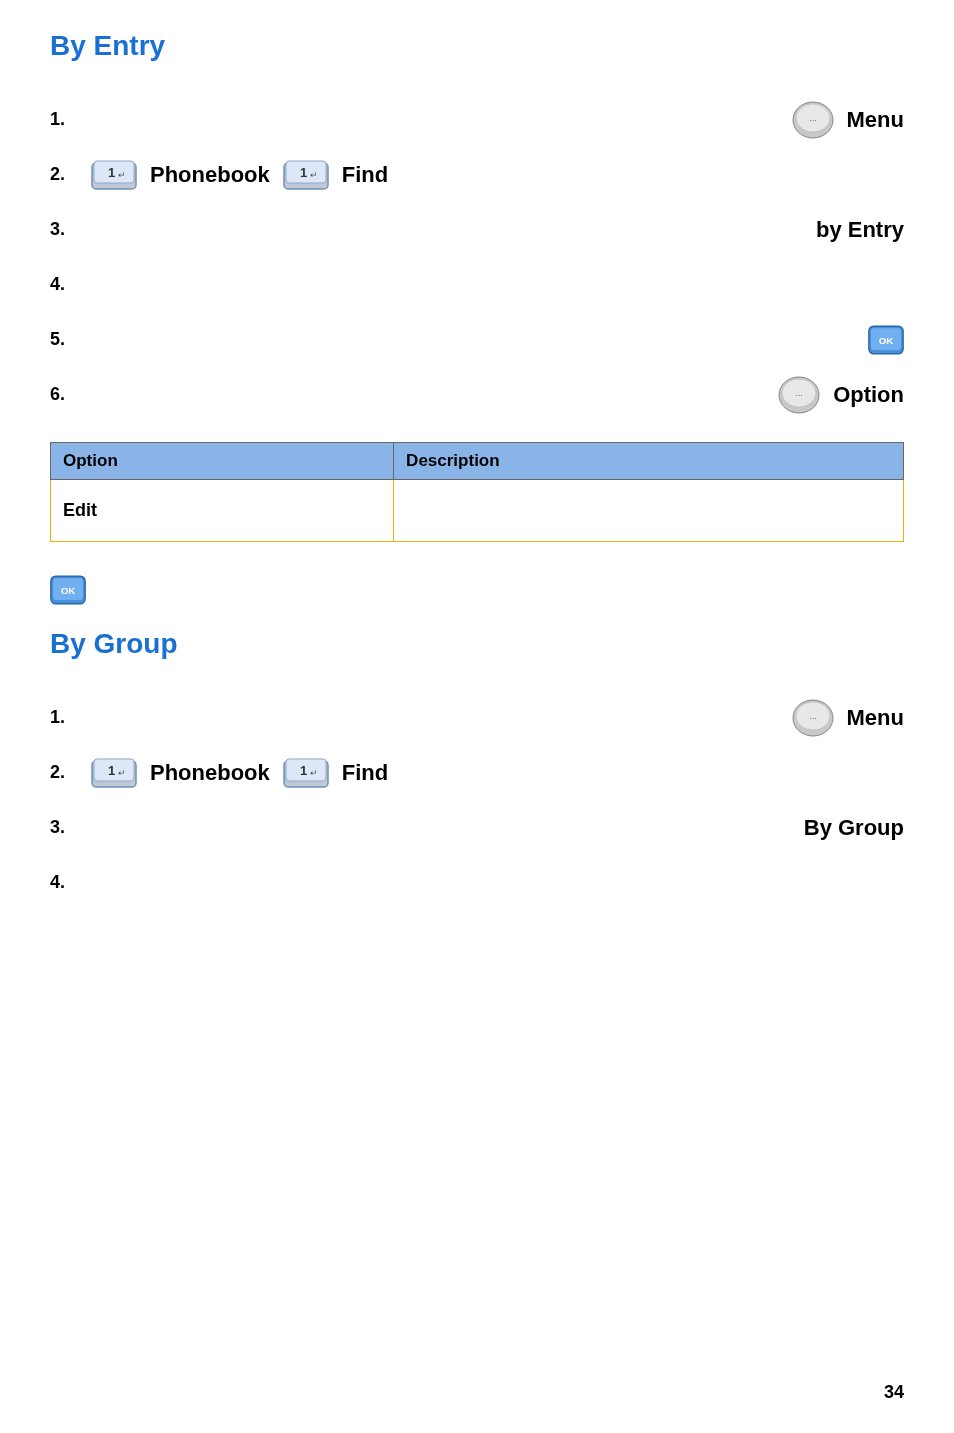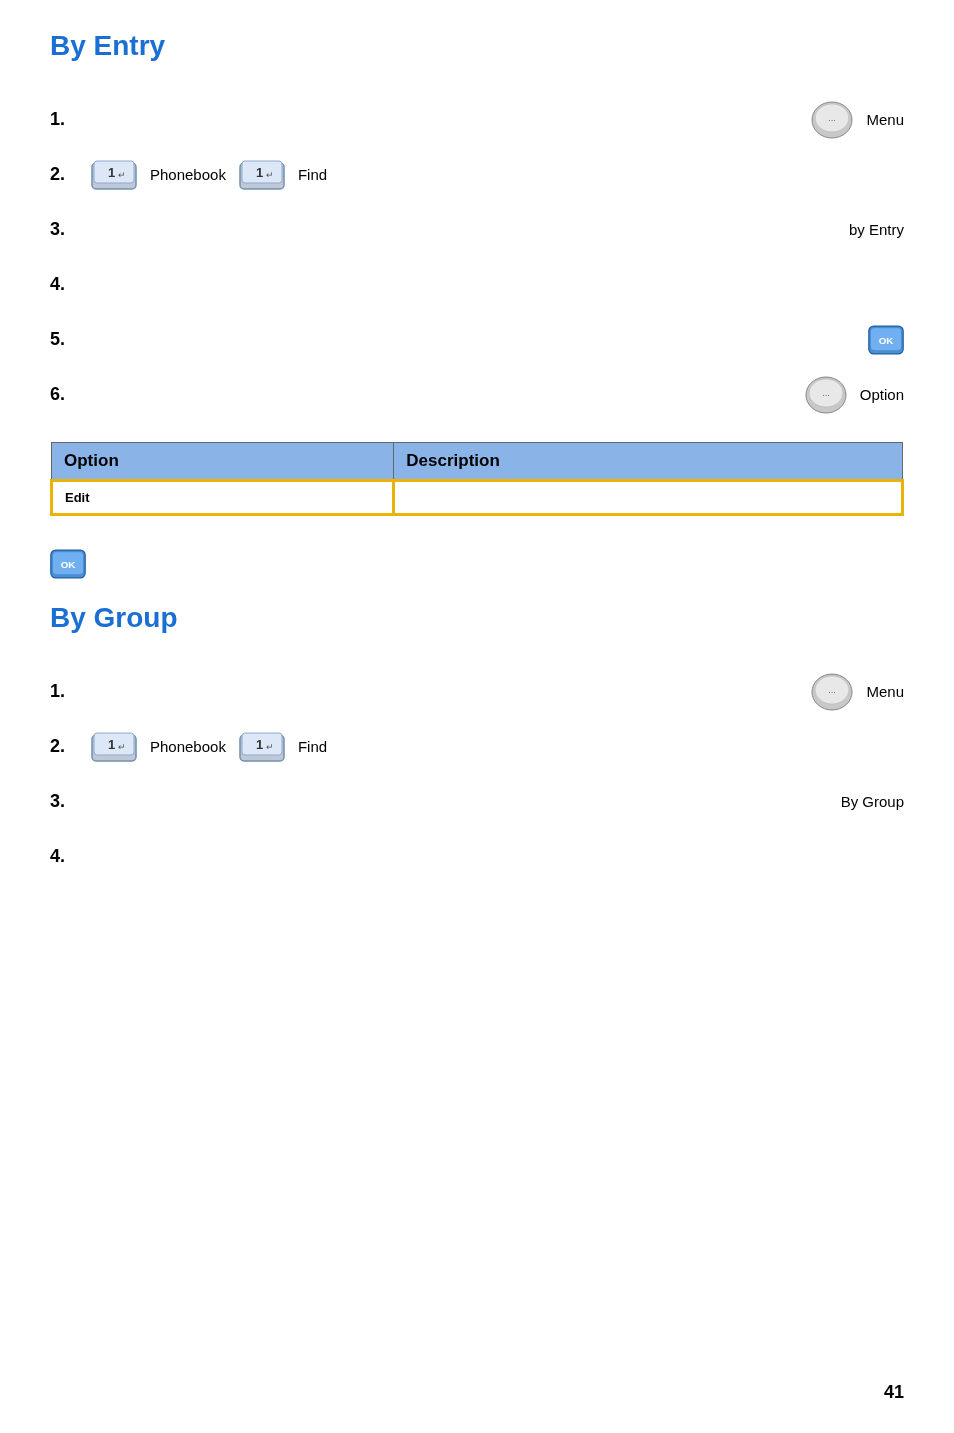--- a/index.html
+++ b/index.html
@@ -50,22 +50,22 @@
     }
 
     .step-content-right {
       margin-left: auto;
       display: flex;
       align-items: center;
       gap: 12px;
     }
 
     .step-label {
-      font-weight: normal;
-      font-size: 15px;
+      font-weight: bold;
+      font-size: 22px;
     }
 
     
     .key-btn {
       display: inline-block;
       width: 48px;
       height: 34px;
       position: relative;
     }
 
@@ -111,23 +111,23 @@
       background-color: #8ab4e8;
       color: #000;
       font-weight: bold;
       padding: 8px 12px;
       border: 1px solid #666;
       text-align: left;
       font-size: 17px;
     }
 
     .option-table td {
-      padding: 8px 12px;
-      border: 3px solid #eab308;
-      font-size: 13px;
+      padding: 20px 12px;
+      border: 1px solid #eab308;
+      font-size: 18px;
     }
 
     .option-table tr td:first-child {
       font-weight: bold;
     }
 
     .divider-section {
       margin: 30px 0 20px 0;
       display: flex;
       align-items: center;
@@ -326,13 +326,13 @@
       <div class="step-row">
         <span class="step-number">4.</span>
         <div class="step-content"></div>
       </div>
 
     </div>
   </div>
 
 </div>
 
-<div class="page-number">41</div>
+<div class="page-number">34</div>
 
 </body></html>

